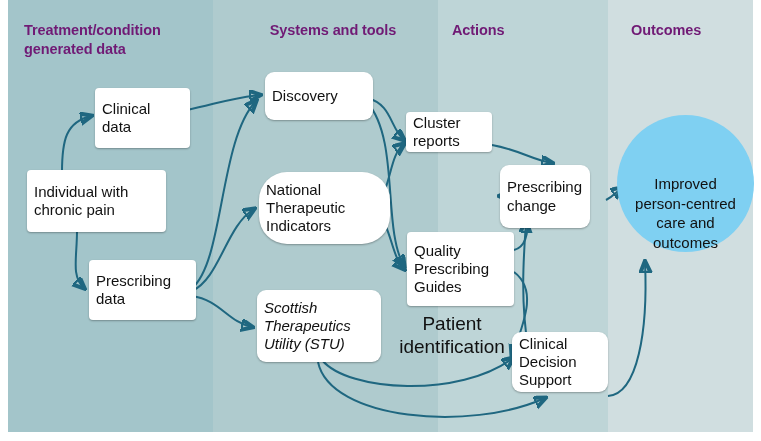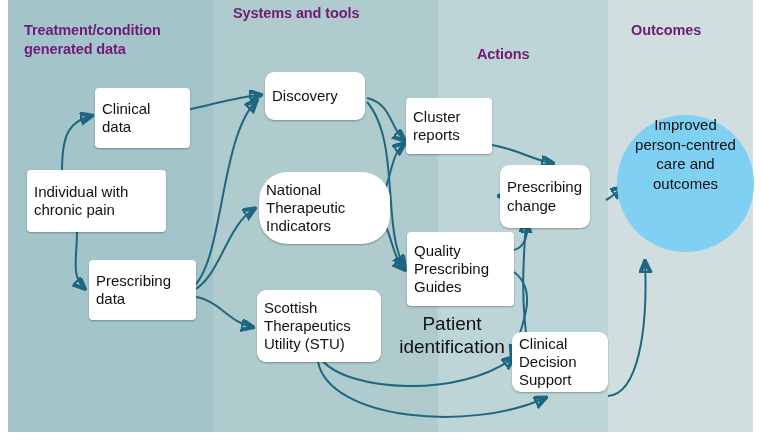--- a/index.html
+++ b/index.html
@@ -41,21 +41,21 @@
     padding: 3px 7px;
     box-sizing: border-box;
     box-shadow: 0 1px 2px rgba(0,0,0,0.30);
   }
   .node.sq { border-radius: 4px; }
   .node.rnd { border-radius: 9px; }
   .circle {
     position: absolute;
     border-radius: 50%;
     display: flex;
-    align-items: flex-start;
+    align-items: flex-end;
     justify-content: center;
     text-align: center;
     font-size: 15px;
     line-height: 1.30;
     color: #111111;
     box-sizing: border-box;
   }
   .plain-label {
     position: absolute;
     font-size: 19px;
@@ -82,22 +82,22 @@
 <body>
 
 <div id="diagram">
 
   <div class="band" style="left:8px; width:205px; background:#a3c5ca;"></div>
   <div class="band" style="left:213px; width:225px; background:#afcbce;"></div>
   <div class="band" style="left:438px; width:170px; background:#bed5d7;"></div>
   <div class="band" style="left:608px; width:145px; background:#d0dee0;"></div>
 
   <div class="band-title" style="left:24px; top:21px; width:180px;">Treatment/condition generated data</div>
-  <div class="band-title" style="left:233px; top:4px; width:200px;">Systems and tools</div>
-  <div class="band-title" style="left:477px; top:21px; width:160px;margin-top:24px;">Actions</div>
+  <div class="band-title" style="left:233px; top:21px; width:200px;text-align:center;">Systems and tools</div>
+  <div class="band-title" style="left:452px; top:21px; width:160px;">Actions</div>
   <div class="band-title" style="left:622px; top:21px; width:140px;margin-left:9px;">Outcomes</div>
 
   <svg class="edges" viewBox="0 0 761 441" xmlns="http://www.w3.org/2000/svg">
     <defs>
       <marker id="arw" markerWidth="7" markerHeight="7" refX="5.4" refY="3" orient="auto" markerUnits="strokeWidth">
         <path d="M0,0.4 L6,3 L0,5.6 Z" fill="#1f6780" stroke="none"></path>
       </marker>
     </defs>
 
     <path d="M62,172 C62,140 66,122 91,116" marker-end="url(#arw)"></path>
@@ -142,33 +142,33 @@
   </div>
 
   <div class="node sq" style="left:95px; top:88px; width:95px; height:60px;">
     <span>Clinical data</span>
   </div>
 
   <div class="node sq" style="left:89px; top:260px; width:107px; height:60px;">
     <span>Prescribing data</span>
   </div>
 
-  <div class="node rnd" style="left:265px; top:72px; width:100px; height:48px;">
+  <div class="node rnd" style="left:265px; top:72px; width:108px; height:48px;">
     <span>Discovery</span>
   </div>
 
   <div class="node rnd" style="left:259px; top:172px; width:131px; height:72px;border-radius:28px;">
     <span>National Therapeutic Indicators</span>
   </div>
 
-  <div class="node rnd" style="left:257px; top:290px; width:124px; height:72px;">
+  <div class="node rnd" style="left:257px; top:290px; width:124px; height:72px;font-style:italic;">
     <span>Scottish Therapeutics Utility (STU)</span>
   </div>
 
-  <div class="node sq" style="left:406px; top:98px; width:86px; height:56px;">
+  <div class="node sq" style="left:406px; top:112px; width:86px; height:40px;">
     <span>Cluster reports</span>
   </div>
 
   <div class="node sq" style="left:407px; top:232px; width:107px; height:74px;">
     <span>Quality Prescribing Guides</span>
   </div>
 
   <div class="node rnd" style="left:500px; top:165px; width:90px; height:63px;">
     <span>Prescribing change</span>
   </div>

